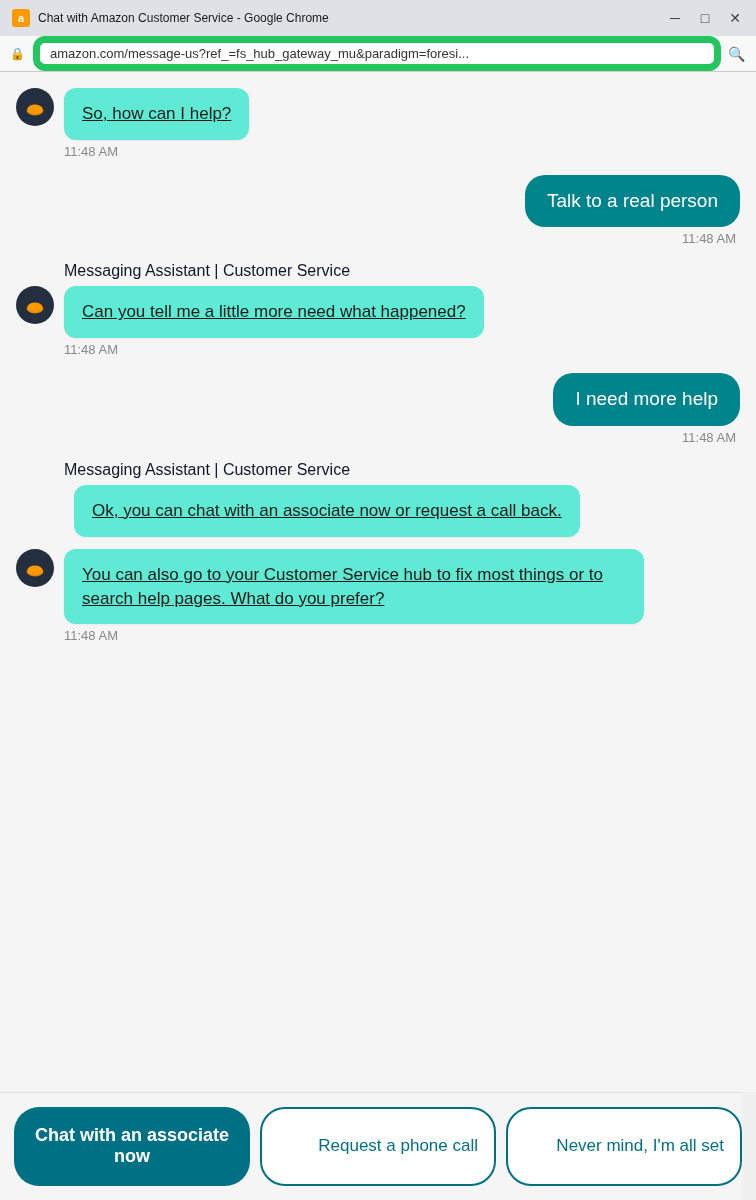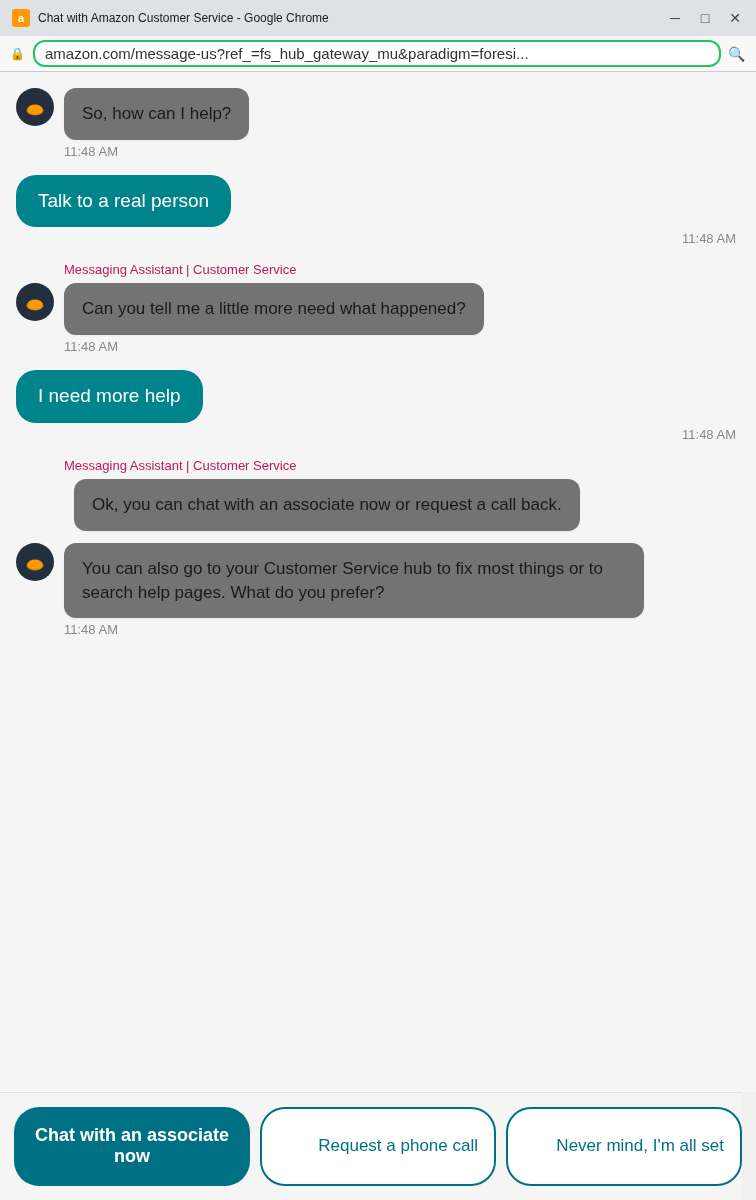--- a/index.html
+++ b/index.html
@@ -64,24 +64,24 @@
       border-bottom: 1px solid #ccc;
       flex-shrink: 0;
     }
     .lock-icon {
       font-size: 12px;
       color: #555;
     }
     .address-input {
       flex: 1;
       background: white;
-      border: 2px solid #22c55e;
+      border: 7px solid #22c55e;
       border-radius: 12px;
       padding: 3px 10px;
-      font-size: 15px;
+      font-size: 13px;
       color: #333;
       outline: none;
     }
     .search-icon {
       font-size: 14px;
       color: #555;
     }
     .scrollbar-track {
       position: absolute;
       right: 0;
@@ -135,34 +135,35 @@
       display: flex;
       align-items: center;
       justify-content: center;
     }
     .bot-avatar svg {
       width: 24px;
       height: 24px;
     }
 
     .bot-bubble {
-      background: #737373;
+      background: #5eead4;
       border-radius: 12px;
       padding: 14px 18px;
       font-size: 17px;
       color: #1a1a1a;
       line-height: 1.4;
       max-width: 580px;
       box-shadow: 0 1px 2px rgba(0,0,0,0.05);
+      text-decoration: underline;
     }
 
     
     .user-row {
       display: flex;
-      justify-content: flex-start;
+      justify-content: flex-end;
       margin-bottom: 4px;
     }
 
     .user-bubble {
       background: #00848c;
       border-radius: 20px;
       padding: 14px 22px;
       font-size: 19px;
       font-weight: 500;
       color: white;
@@ -179,22 +180,22 @@
 
     .timestamp-right {
       font-size: 13px;
       color: #888;
       text-align: right;
       margin-bottom: 10px;
       padding-right: 4px;
     }
 
     .assistant-label {
-      font-size: 13px;
-      color: #be185d;
+      font-size: 16px;
+      color: #0f172a;
       margin-left: 48px;
       margin-bottom: 6px;
     }
 
     
     .buttons-area {
       background: #f5f5f5;
       padding: 14px 14px 14px 14px;
       flex-shrink: 0;
       border-top: 1px solid #e0e0e0;

